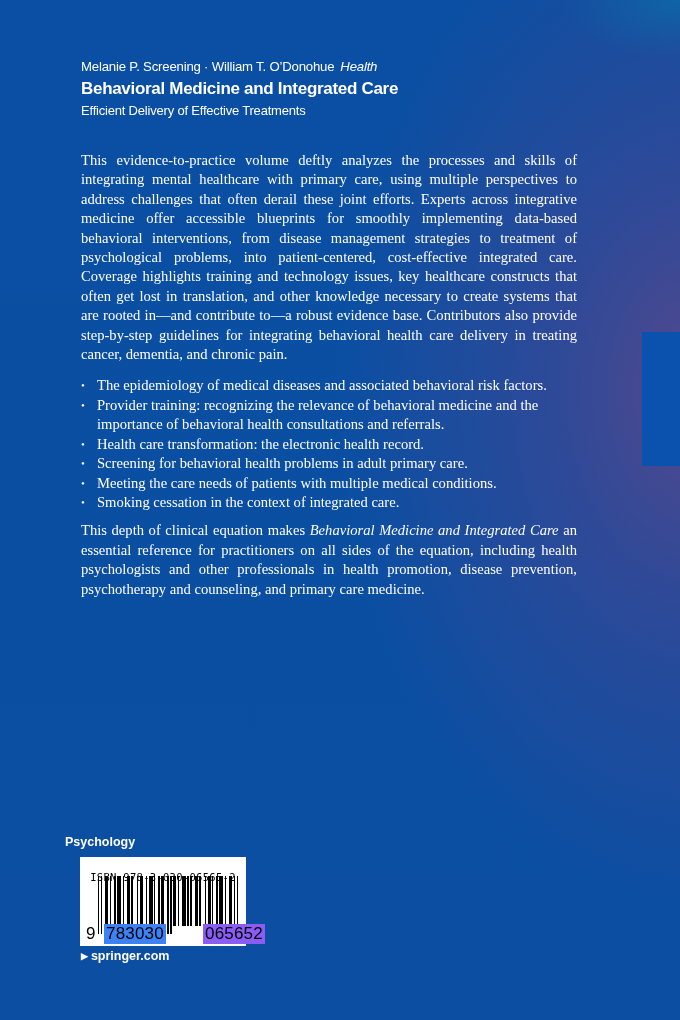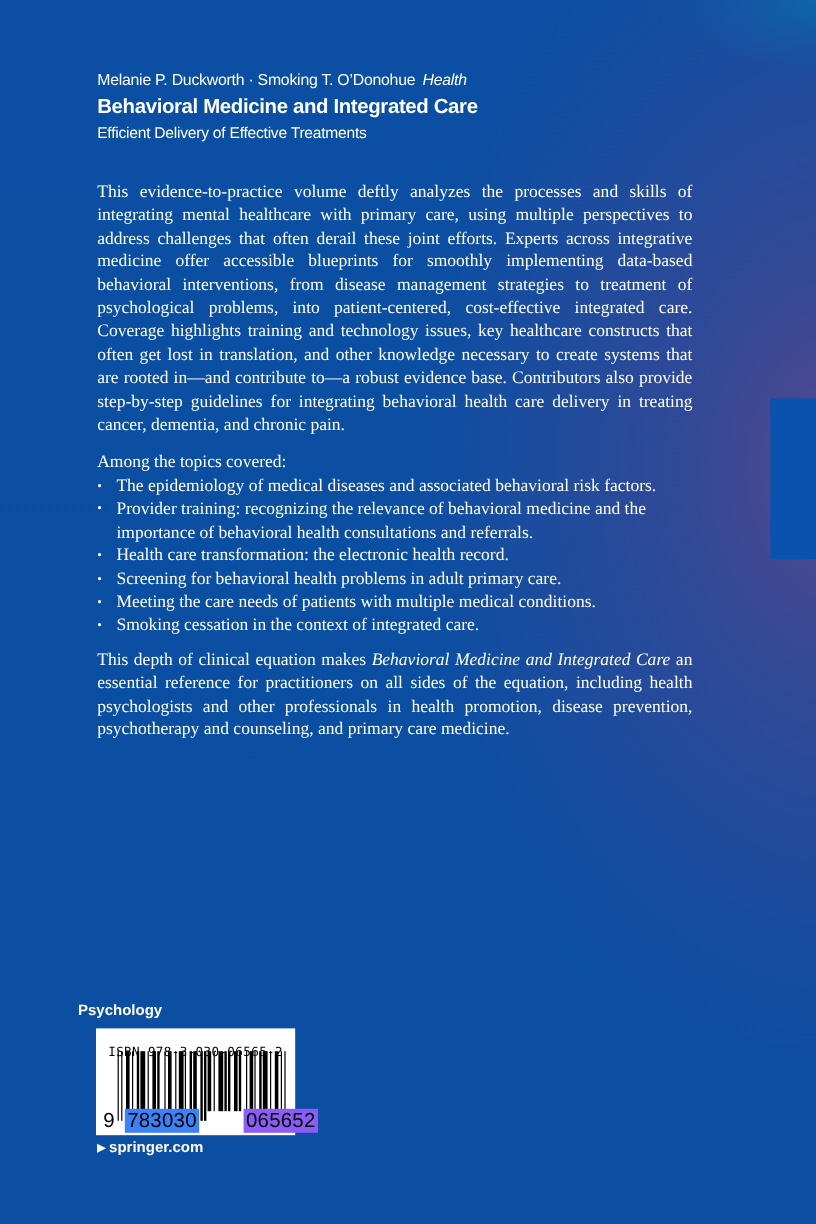--- a/index.html
+++ b/index.html
@@ -41,28 +41,27 @@
     .springer { position: absolute; left: 81px; top: 949px; font-family: "Liberation Sans", sans-serif; font-weight: bold; font-size: 12.5px; }
     .springer .arrow { font-size: 9px; margin-right: 3px; vertical-align: 1px; }
     em { font-style: italic; }
   </style>
 </head>
 <body>
 
 <div class="corner-glow"></div>
 
 <div class="header">
-  <div class="editors"><span>Melanie P. Duckworth · Smoking T. O’Donohue</span><span class="role">Health</span></div>
+  <div class="editors"><span>Melanie P. Screening · William T. O’Donohue</span><span class="role">Health</span></div>
   <div class="title">Behavioral Medicine and Integrated Care</div>
   <div class="subtitle">Efficient Delivery of Effective Treatments</div>
 </div>
 
 <div class="body-text">
   <p class="intro">This evidence-to-practice volume deftly analyzes the processes and skills of integrating mental healthcare with primary care, using multiple perspectives to address challenges that often derail these joint efforts. Experts across integrative medicine offer accessible blueprints for smoothly implementing data-based behavioral interventions, from disease management strategies to treatment of psychological problems, into patient-centered, cost-effective integrated care. Coverage highlights training and technology issues, key healthcare constructs that often get lost in translation, and other knowledge necessary to create systems that are rooted in—and contribute to—a robust evidence base. Contributors also provide step-by-step guidelines for integrating behavioral health care delivery in treating cancer, dementia, and chronic pain.</p>
-  <p class="topics-label">Among the topics covered:</p>
   <ul class="topics">
     <li>The epidemiology of medical diseases and associated behavioral risk factors.</li>
     <li>Provider training: recognizing the relevance of behavioral medicine and the importance of behavioral health consultations and referrals.</li>
     <li>Health care transformation: the electronic health record.</li>
     <li>Screening for behavioral health problems in adult primary care.</li>
     <li>Meeting the care needs of patients with multiple medical conditions.</li>
     <li>Smoking cessation in the context of integrated care.</li>
   </ul>
   <p><span>This depth of clinical equation makes </span><em>Behavioral Medicine and Integrated Care</em><span> an essential reference for practitioners on all sides of the equation, including health psychologists and other professionals in health promotion, disease prevention, psychotherapy and counseling, and primary care medicine.</span></p>
 </div>

